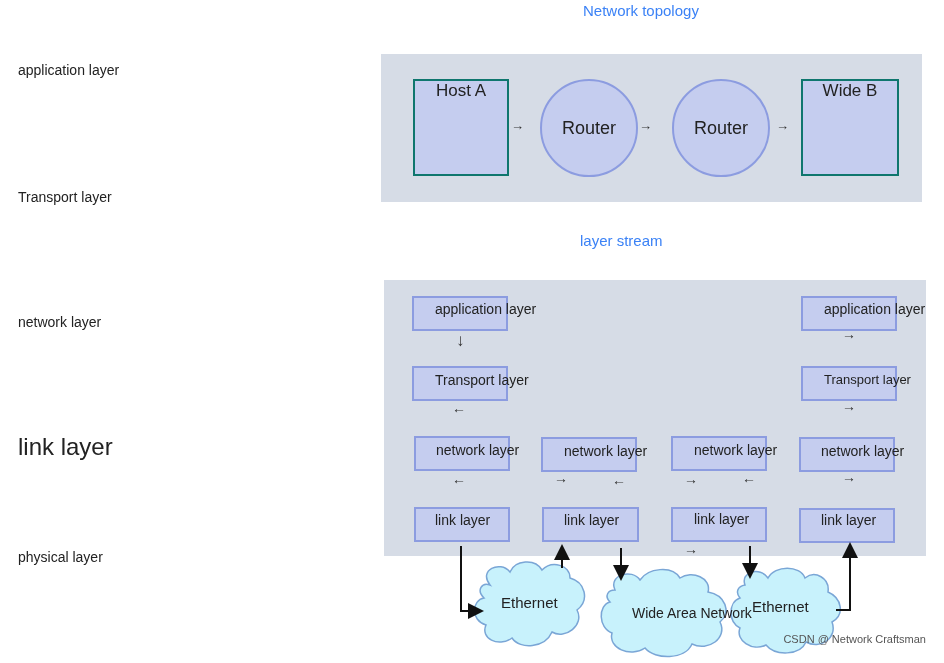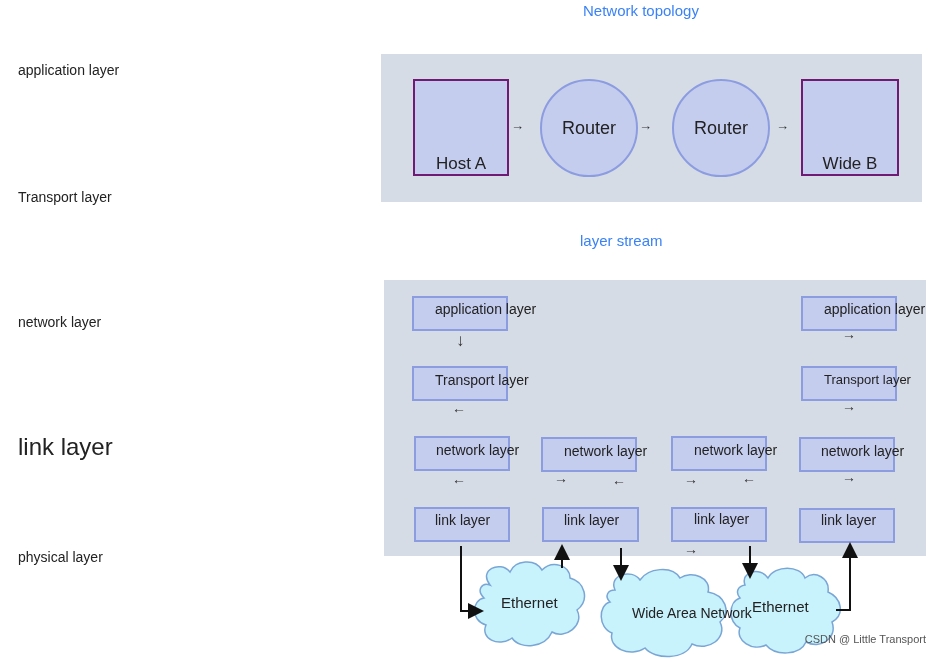--- a/index.html
+++ b/index.html
@@ -2,22 +2,22 @@
 <html><head>
 <meta charset="utf-8">
 <style>
   html, body { margin: 0; padding: 0; background: #ffffff; }
   body { width: 944px; height: 663px; position: relative; overflow: hidden;
          font-family: "Liberation Sans", "DejaVu Sans", sans-serif; color: #222; }
   .side-label { position: absolute; left: 18px; font-size: 14px; color: #222; white-space: nowrap; }
   .side-label.big { font-size: 24px; }
   .title { position: absolute; font-size: 15px; color: #3b82f6; white-space: nowrap; }
   .panel { position: absolute; background: #d6dce6; }
-  .host { position: absolute; background: #c5cdef; border: 2px solid #701a75; box-sizing: border-box;
-          display: flex; align-items: flex-end; justify-content: center; font-size: 17px; color: #222; }
+  .host { position: absolute; background: #c5cdef; border: 2px solid #0f766e; box-sizing: border-box;
+          display: flex; align-items: flex-start; justify-content: center; font-size: 17px; color: #222; }
   .router { position: absolute; background: #c5cdef; border: 2px solid #8c9ce0; border-radius: 50%;
             box-sizing: border-box; display: flex; align-items: center; justify-content: center; font-size: 18px; color: #222; }
   .arrow { position: absolute; font-size: 13px; color: #333; }
   .layer-box { position: absolute; background: #c5cdef; border: 2px solid #8c9ce0; box-sizing: border-box; height: 35px; width: 96px; }
   .layer-text { position: absolute; font-size: 14px; color: #222; white-space: nowrap; }
   .small-arrow { position: absolute; font-size: 14px; color: #333; }
   svg.overlay { position: absolute; left: 0; top: 0; }
   .cloud-text { position: absolute; color: #222; white-space: nowrap; }
   .watermark { position: absolute; right: 18px; bottom: 18px; font-size: 11px; color: #555; }
 </style>
@@ -108,13 +108,13 @@
   <line x1="562" y1="568" x2="562" y2="548" stroke="#111" stroke-width="2" marker-end="url(#ah)"></line>
   <line x1="621" y1="548" x2="621" y2="577" stroke="#111" stroke-width="2" marker-end="url(#ah)"></line>
   <line x1="750" y1="546" x2="750" y2="575" stroke="#111" stroke-width="2" marker-end="url(#ah)"></line>
   <polyline points="836,610 850,610 850,546" fill="none" stroke="#111" stroke-width="2" marker-end="url(#ah)"></polyline>
 </svg>
 
 <div class="cloud-text" style="left:501px; top:594px; font-size:15px;">Ethernet</div>
 <div class="cloud-text" style="left:632px; top:605px; font-size:14px;">Wide Area Network</div>
 <div class="cloud-text" style="left:752px; top:598px; font-size:15px;">Ethernet</div>
 
-<div class="watermark">CSDN @ Little Transport</div>
+<div class="watermark">CSDN @ Network Craftsman</div>
 
 </body></html>

